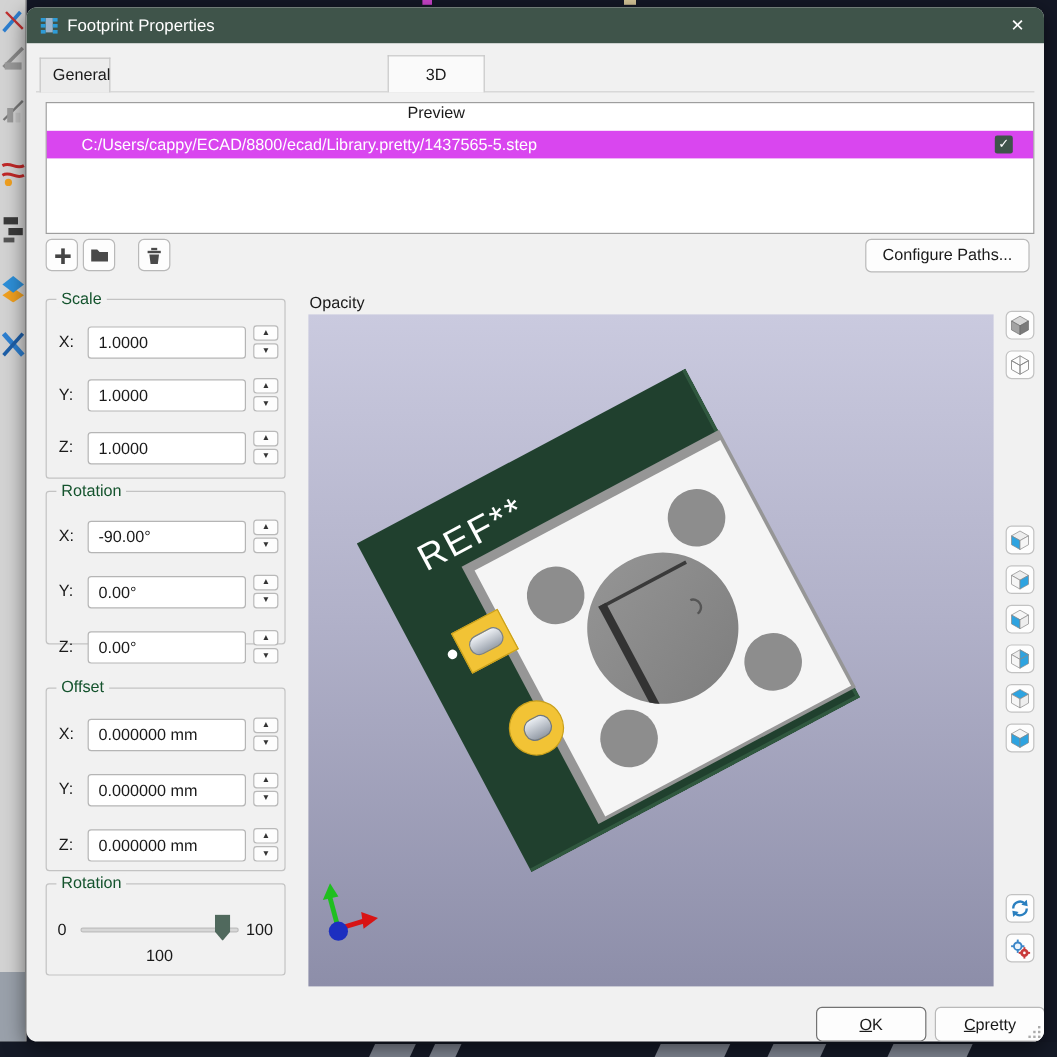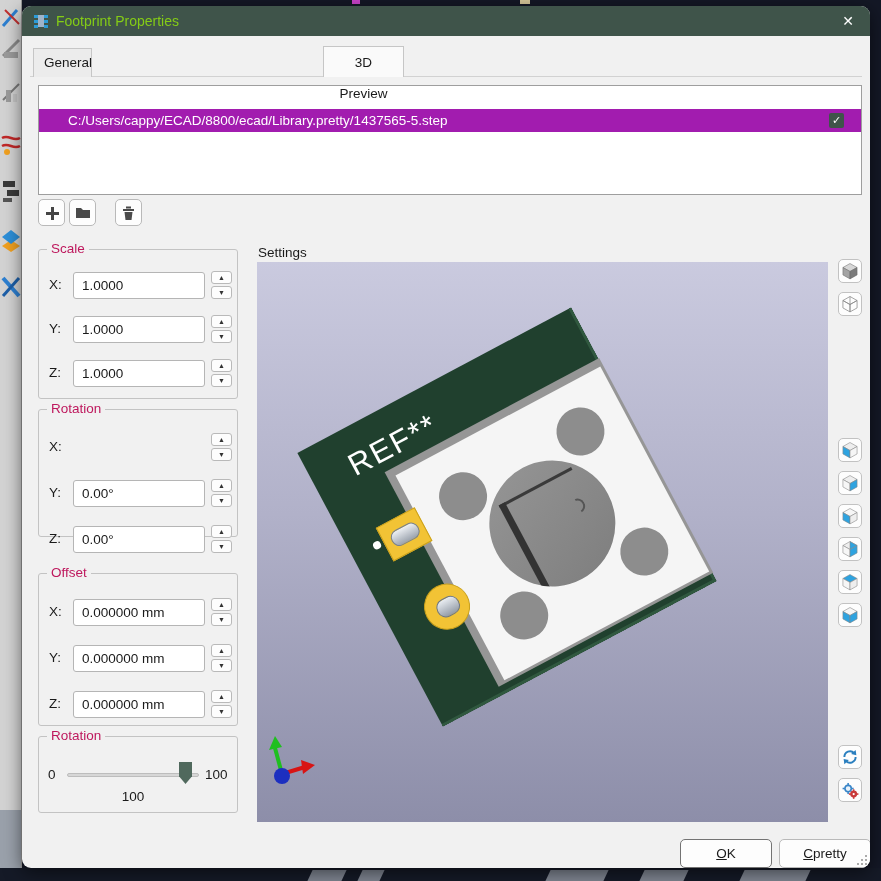--- a/index.html
+++ b/index.html
@@ -11,48 +11,48 @@
   .side-tool { position:absolute; left:1px; width:21px; height:28px; }
   .side-toolbar-dim { position:absolute; left:0; top:810px; width:22px; height:58px; background:#9aa1ab; }
   .bottom-strip { position:absolute; left:0; top:868px; width:881px; height:13px; background:#151a27; overflow:hidden; }
   .blob { position:absolute; top:2px; height:11px; background:#7f8591; transform:skewX(-25deg); }
   .noise { position:absolute; top:0; height:4px; }
 
   
   .dialog { position:absolute; left:22px; top:6px; width:848px; height:862px; background:#f1f1f1;
             border-radius:9px; box-shadow:0 4px 18px rgba(0,0,0,.55); overflow:hidden; }
   .titlebar { position:absolute; left:0; top:0; width:100%; height:30px; background:#3f544a; }
-  .titlebar-title { position:absolute; left:34px; top:0; line-height:30px; color:#84cc16; font-size:14px; }
+  .titlebar-title { position:absolute; left:34px; top:0; line-height:30px; color:#ffffff; font-size:14px; }
   .titlebar-icon { position:absolute; left:11px; top:7px; width:16px; height:16px; }
   .close-btn { position:absolute; right:9px; top:3px; width:26px; height:24px; text-align:center; color:#fff; font-size:14px; line-height:24px; }
 
   
   .tabline { position:absolute; left:8px; top:70px; width:832px; height:1px; background:#d2d2d2; }
   .tab { position:absolute; top:42px; height:29px; background:#ececec; border:1px solid #c6c6c6; border-bottom:none;
          font-size:13.5px; color:#1a1a1a; text-align:center; line-height:28px; padding:0 10px; }
   .tab-active { top:40px; height:31px; background:#fafafa; z-index:3; line-height:31px; }
 
   
   .model-table { position:absolute; left:16px; top:79px; width:824px; height:110px; background:#ffffff; border:1px solid #9e9e9e; }
   .mt-header { position:absolute; left:0; top:0; width:100%; height:23px; background:#f4f4f4; border-bottom:1px solid #c9c9c9; font-size:13.5px; color:#1a1a1a; }
   .mt-col0 { position:absolute; left:0; top:0; width:20px; height:23px; border-right:1px solid #d9d9d9; }
   .mt-colmodel { position:absolute; left:21px; top:0; right:50px; height:23px; line-height:23px; padding-left:8px; border-right:1px solid #d9d9d9; }
   .mt-colshow { position:absolute; right:0; top:0; width:49px; height:23px; line-height:23px; text-align:center; }
-  .mt-row { position:absolute; left:0; top:23px; width:100%; height:23px; background:#a21caf; color:#ffffff; font-size:13.5px; }
+  .mt-row { position:absolute; left:0; top:23px; width:100%; height:23px; background:#d946ef; color:#ffffff; font-size:13.5px; }
   .mt-row-path { position:absolute; left:21px; top:0; right:50px; height:23px; line-height:23px; padding-left:8px; white-space:nowrap; overflow:hidden; }
   .mt-check { position:absolute; right:17px; top:4px; width:15px; height:15px; background:#3f544a; border-radius:2px; color:#fff; font-size:11px; line-height:15px; text-align:center; }
 
   
   .mini-btn { position:absolute; top:193px; width:27px; height:27px; background:#fdfdfd; border:1px solid #b9b9b9; border-radius:5px; display:flex; align-items:center; justify-content:center; }
   .push-btn { background:#fdfdfd; border:1px solid #b9b9b9; border-radius:5px; font-size:13.5px; color:#1a1a1a; text-align:center; }
   .configure-btn { position:absolute; left:699px; top:193px; width:137px; height:28px; line-height:26px; }
 
   
   .group { position:absolute; left:16px; width:200px; border:1px solid #c3c3c3; border-radius:3px; }
-  .legend { position:absolute; left:8px; top:-9px; background:#f1f1f1; padding:0 4px; font-size:13.5px; color:#be185d; }
+  .legend { position:absolute; left:8px; top:-9px; background:#f1f1f1; padding:0 4px; font-size:13.5px; color:#14532d; }
   .axis-label { position:absolute; left:10px; width:22px; font-size:13.5px; color:#1a1a1a; }
   .field { position:absolute; left:34px; width:132px; height:27px; border:1px solid #b5b5b5; border-radius:3px; background:#fff; font-size:13.5px; color:#1a1a1a; padding:0 8px; font-family:"Liberation Sans", sans-serif; }
   .spin { position:absolute; left:172px; width:21px; height:13px; background:#fdfdfd; border:1px solid #b9b9b9; border-radius:3px; text-align:center; }
   .spin span { display:block; font-size:7px; line-height:11px; color:#333; }
 
   
   .op-label { position:absolute; font-size:13.5px; color:#1a1a1a; }
   .op-groove { position:absolute; left:28px; top:36px; width:132px; height:4px; background:#d7d7d7; border:1px solid #bdbdbd; border-radius:2px; }
   .op-thumb { position:absolute; left:140px; top:25px; width:13px; height:22px; background:#50695d;
               clip-path:polygon(0 0,100% 0,100% 65%,50% 100%,0 65%); }
@@ -187,20 +187,21 @@
         <path d="M1 2 h5 l2 2 h7 v8 h-14 Z" fill="#4a4a4a"></path>
       </svg>
     </div>
   <div class="mini-btn" style="left:93px">
     <svg width="13" height="14">
         <rect x="1" y="3" width="11" height="2" fill="#4a4a4a"></rect>
         <rect x="4" y="0.5" width="5" height="2" fill="#4a4a4a"></rect>
         <path d="M2.5 6 h8 l-1 8 h-6 Z" fill="#4a4a4a"></path>
       </svg>
     </div>
+  <div class="push-btn configure-btn">Configure Paths...</div>
 
   <div class="group" style="top:243px;height:150px">
     <span class="legend">Scale</span>
     <span class="axis-label" style="top:27px">X:</span>
     <input class="field" style="top: 22px;" readonly="" value="1.0000">
     <div class="spin" style="top:21px">
         <span>▲</span>
       </div>
     <div class="spin" style="top:36px">
         <span>▼</span>
@@ -219,20 +220,21 @@
         <span>▲</span>
       </div>
     <div class="spin" style="top:124px">
         <span>▼</span>
       </div>
   </div>
 
   <div class="group" style="top:403px;height:128px">
     <span class="legend">Rotation</span>
     <span class="axis-label" style="top:29px">X:</span>
+    <input class="field" style="top: 24px;" readonly="" value="-90.00°">
     <div class="spin" style="top:23px">
         <span>▲</span>
       </div>
     <div class="spin" style="top:38px">
         <span>▼</span>
       </div>
     <span class="axis-label" style="top:75px">Y:</span>
     <input class="field" style="top: 70px;" readonly="" value="0.00°">
     <div class="spin" style="top:69px">
         <span>▲</span>
@@ -280,21 +282,21 @@
 
   <div class="group" style="top:730px;height:77px">
     <span class="legend">Rotation</span>
     <span class="op-label" style="left:9px;top:30px">0</span>
     <div class="op-groove"></div>
     <div class="op-thumb"></div>
     <span class="op-label" style="left:166px;top:30px">100</span>
     <span class="op-label" style="left:64px;top:52px;width:60px;text-align:center">100</span>
   </div>
 
-  <span class="preview-label">Settings</span>
+  <span class="preview-label">Opacity</span>
   <div class="scene">
     <div class="board">
       <span class="ref-text">REF**</span>
       <div class="cover">
         <div class="swbody">
           <div class="corner-circle" style="left:26px;top:26px"></div>
           <div class="corner-circle" style="left:160px;top:24px"></div>
           <div class="corner-circle" style="left:160px;top:160px"></div>
           <div class="corner-circle" style="left:24px;top:160px"></div>
           <div class="center-circle">

